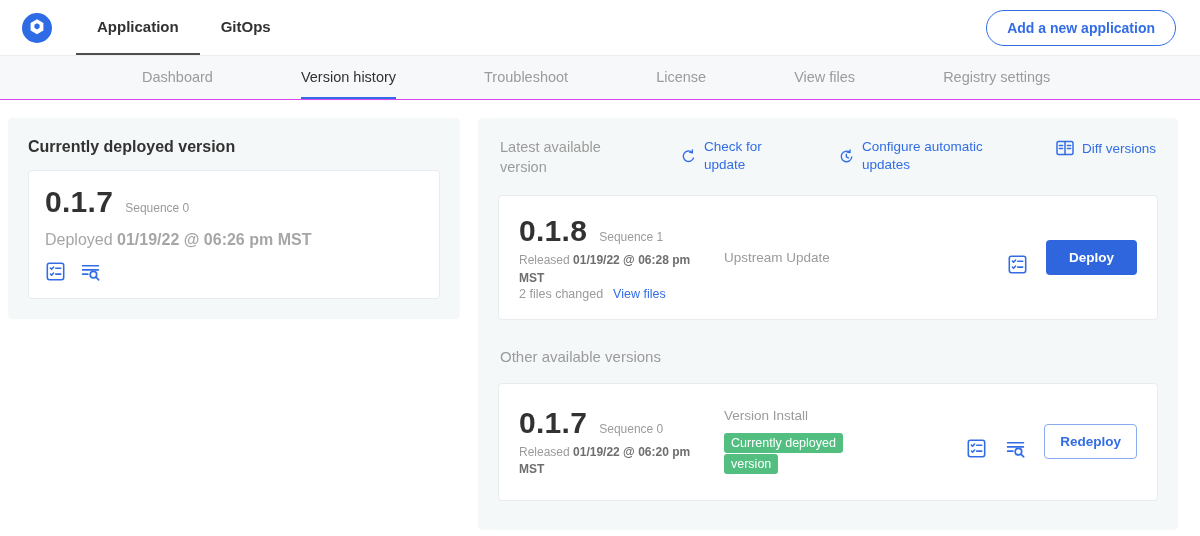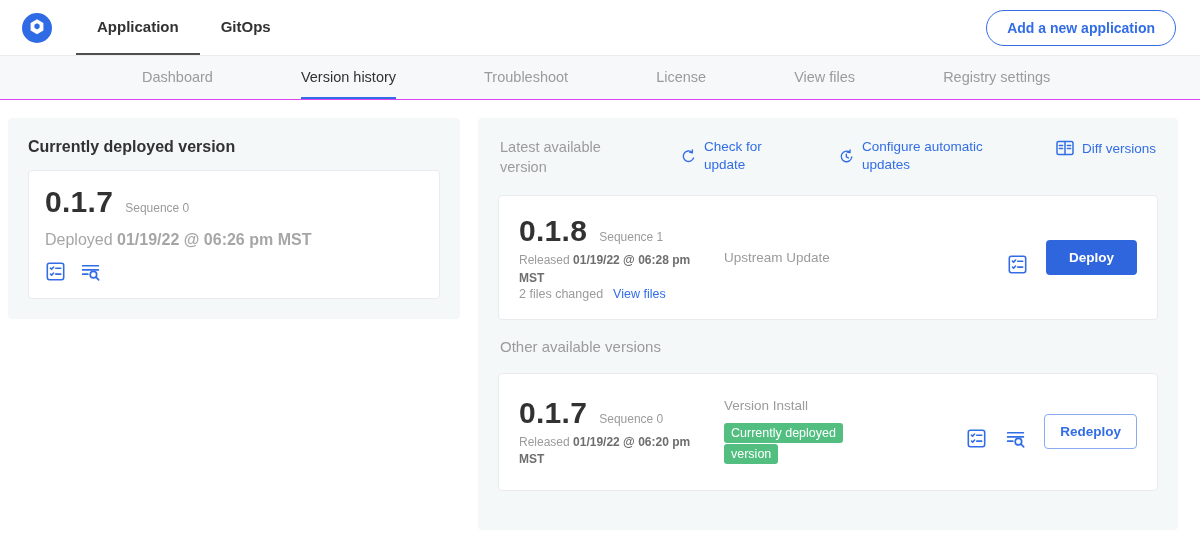--- a/index.html
+++ b/index.html
@@ -58,21 +58,21 @@
   .released b{color:#6e6e6e}
   .files-row{display:flex;gap:10px;font-size:12.5px;margin-top:0}
   .files-changed{color:#9b9b9b}
   .view-diff{color:#326de6;cursor:pointer}
   .vc-mid{flex:1;font-size:13.5px;color:#9b9b9b}
   .badge-wrap{width:140px;margin-top:10px}
   .badge{display:inline;background:#52bf81;color:#fff;font-size:12.5px;padding:3px 7px;border-radius:3px;line-height:1.75;-webkit-box-decoration-break:clone;box-decoration-break:clone}
   .vc-right{display:flex;align-items:flex-end;gap:18px;padding-left:10px}
   .deploy-btn{background:#3066dd;color:#fff;border:none;font-weight:700;font-size:13.5px;padding:10px 23px;border-radius:4px;cursor:pointer;font-family:inherit}
   .redeploy-btn{background:#fff;color:#326de6;border:1px solid #8aabef;font-weight:700;font-size:13.5px;padding:9px 15px;border-radius:4px;cursor:pointer;font-family:inherit}
-  .other-title{margin-top:18px;font-size:15px;color:#9b9b9b;padding-left:2px}
+  .other-title{margin-top:28px;font-size:15px;color:#9b9b9b;padding-left:2px}
 </style>
 </head>
 <body>
 
 <div class="topbar">
   <div class="logo-wrap">
     <svg viewBox="0 0 30 30" width="30" height="30">
       <circle cx="15" cy="15" r="15" fill="#2f6be4"></circle>
       <path d="M15 6.2 L21.4 10 V17.4 L15 21.2 L8.6 17.4 V10 Z" fill="#ffffff"></path>
       <path d="M15 10.2 L17.6 11.8 V14.8 L15 16.4 L12.4 14.8 V11.8 Z" fill="#2f6be4"></path>

